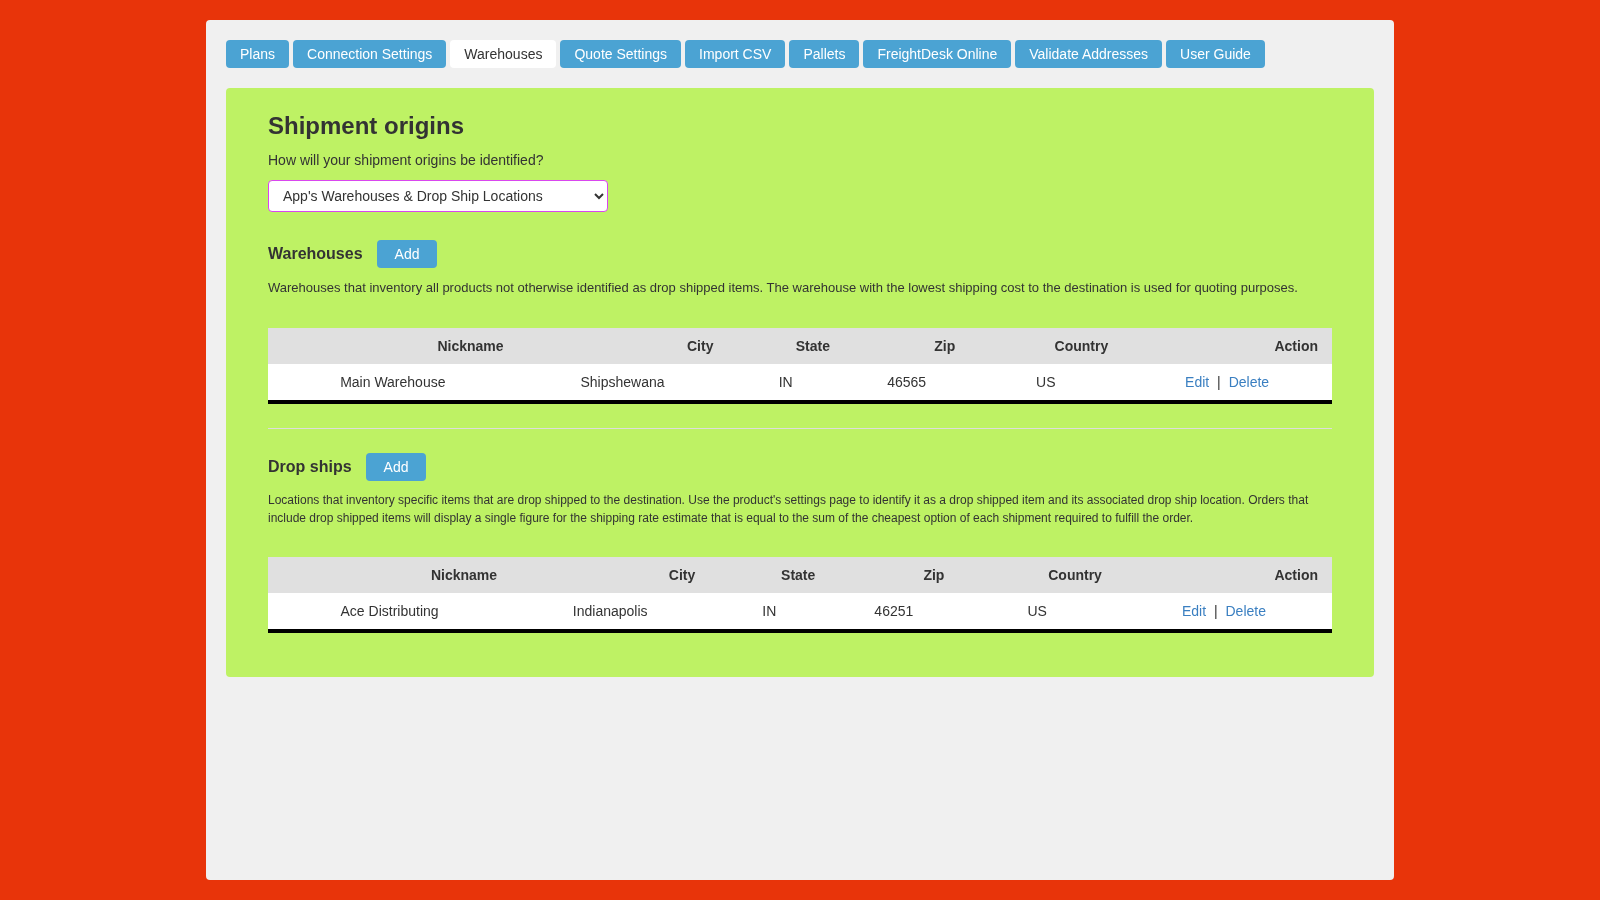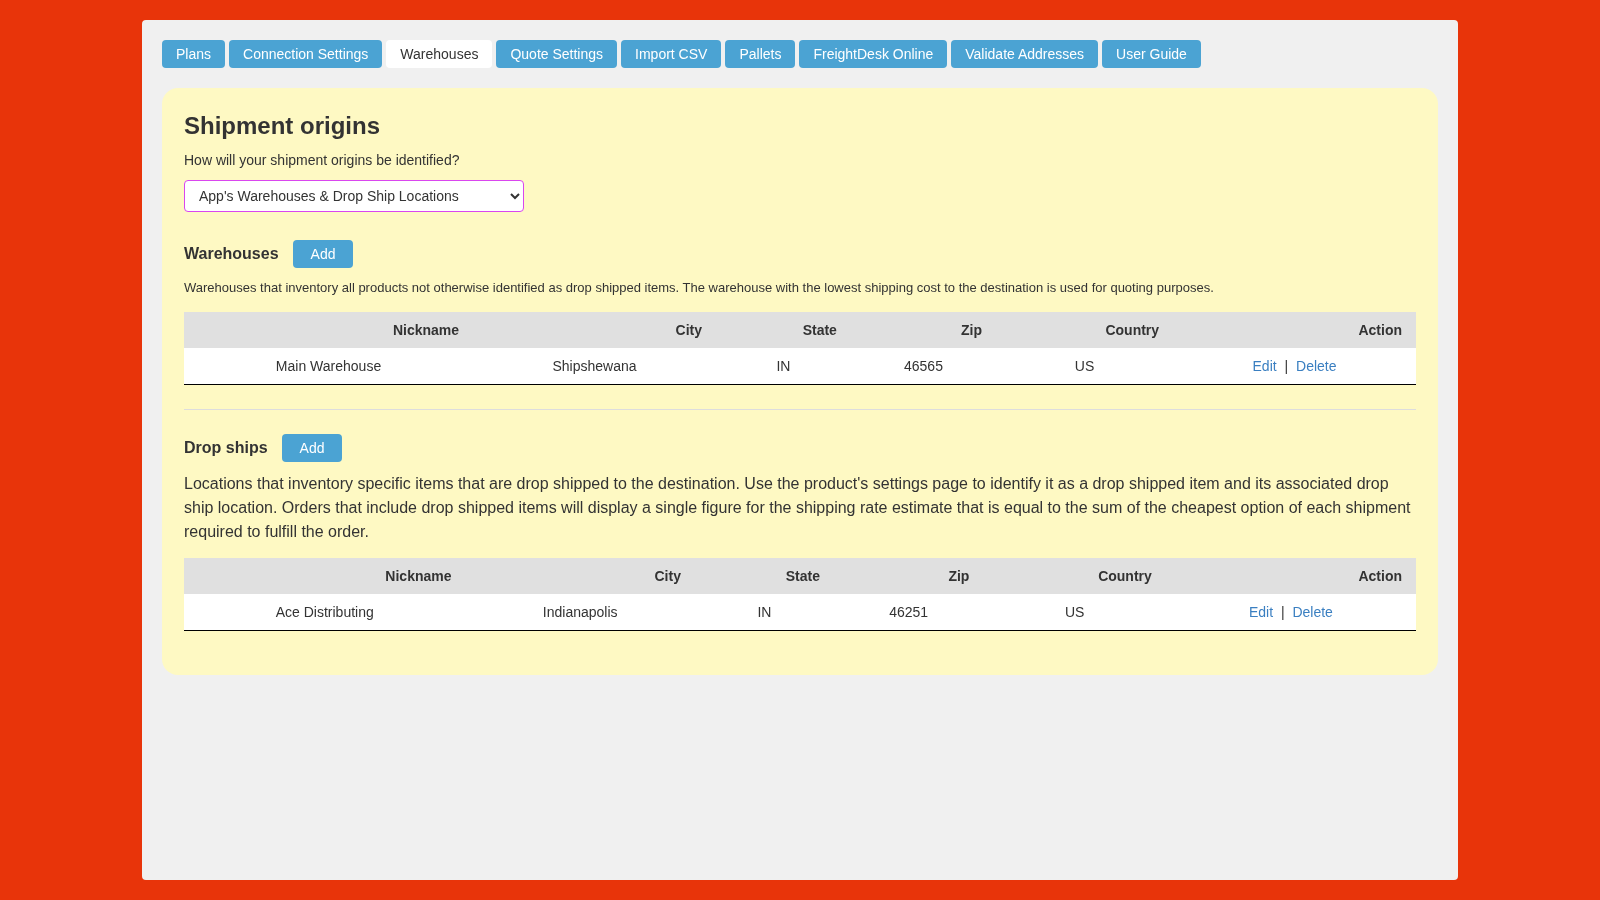--- a/index.html
+++ b/index.html
@@ -10,21 +10,21 @@
       color: #333;
       min-height: 900px;
       display: flex;
       align-items: flex-start;
       justify-content: center;
       padding: 20px;
     }
     .outer-container {
       background: #f0f0f0;
       border-radius: 4px;
-      width: 1316px;
+      width: 1188px;
       min-height: 860px;
       padding: 20px;
     }
     .tabs {
       display: flex;
       flex-wrap: wrap;
       gap: 4px;
       margin-bottom: 20px;
       align-items: center;
     }
@@ -36,23 +36,23 @@
       font-size: 14px;
       background-color: #4ba3d3;
       color: white;
     }
     .tab-btn.active {
       background-color: white;
       color: #333;
       border: none;
     }
     .content-area {
-      background: #fef9c3;
-      border-radius: 16px;
-      padding: 24px 22px;
+      background: #bef264;
+      border-radius: 4px;
+      padding: 24px 42px;
     }
     h1.page-title {
       font-size: 24px;
       font-weight: bold;
       margin-bottom: 12px;
     }
     .shipment-origins-desc {
       font-size: 14px;
       margin-bottom: 12px;
       color: #333;
@@ -82,21 +82,21 @@
       color: white;
       border: none;
       border-radius: 4px;
       padding: 6px 18px;
       cursor: pointer;
       font-size: 14px;
     }
     .section-desc {
       font-size: 13px;
       color: #333;
-      margin-bottom: 14px;
+      margin-bottom: 30px;
       line-height: 1.5;
     }
     table {
       width: 100%;
       border-collapse: collapse;
       margin-bottom: 20px;
     }
     thead tr {
       background: #e0e0e0;
     }
@@ -105,21 +105,21 @@
       font-weight: bold;
       text-align: right;
       font-size: 14px;
       color: #333;
     }
     td {
       padding: 10px 14px;
       text-align: center;
       font-size: 14px;
       color: #333;
-      border-bottom: 1px solid #000000;
+      border-bottom: 4px solid #000000;
     }
     tbody tr {
       background: white;
     }
     tbody tr:nth-child(even) {
       background: #f9f9f9;
     }
     .action-link {
       color: #3a7fc1;
       text-decoration: none;
@@ -129,23 +129,23 @@
     .action-sep {
       color: #333;
       margin: 0 4px;
     }
     .divider {
       border: none;
       border-top: 1px solid #ddd;
       margin: 24px 0;
     }
     .drop-ships-desc {
-      font-size: 16px;
-      color: #333;
-      margin-bottom: 14px;
+      font-size: 12px;
+      color: #333;
+      margin-bottom: 30px;
       line-height: 1.5;
     }
   </style>
 </head>
 <body>
 
 <div class="outer-container">
 
   <div class="tabs">
 

